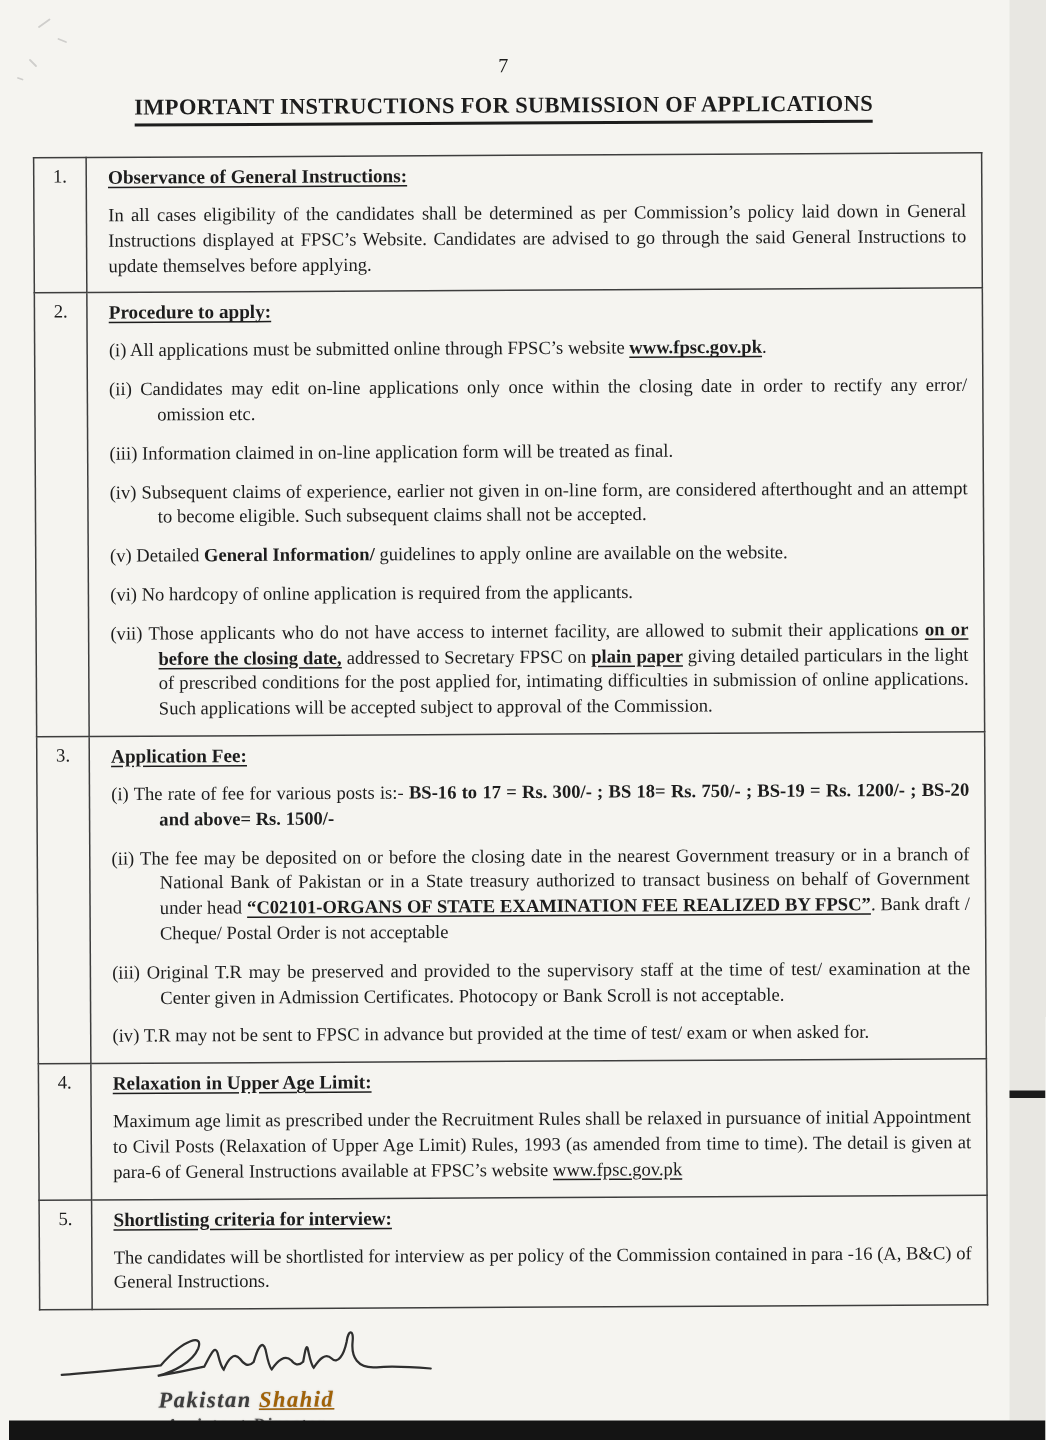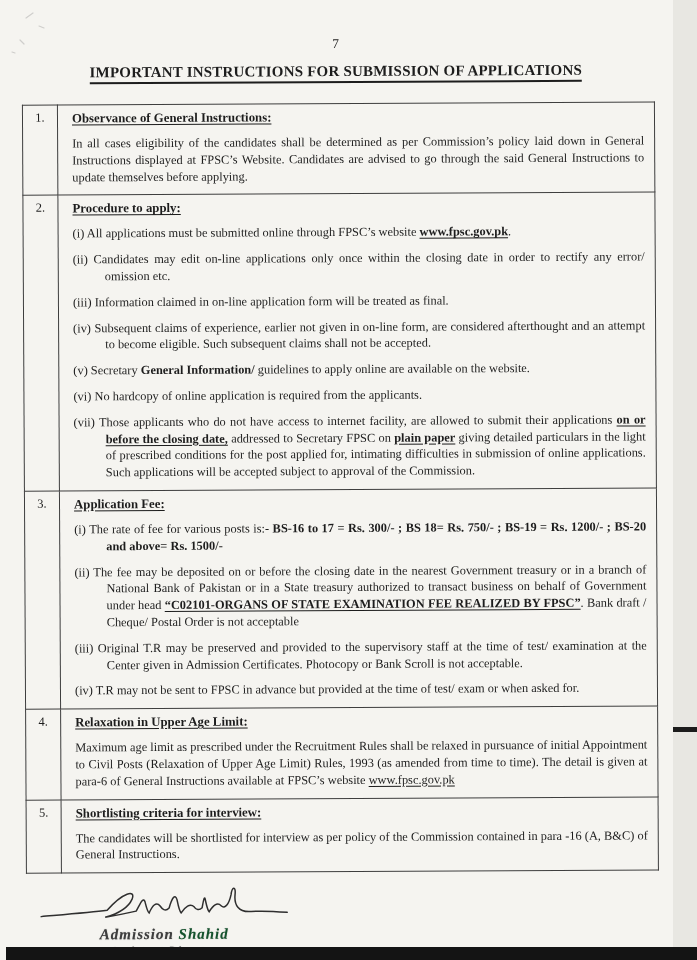--- a/index.html
+++ b/index.html
@@ -30,21 +30,21 @@
   .block:last-child{margin-bottom:2px;}
   .hang{padding-left:32px; text-indent:-32px;}
   .b{font-weight:bold;}
   .u{text-decoration:underline; text-underline-offset:2px;}
   .bu{font-weight:bold; text-decoration:underline; text-underline-offset:2px;}
 
   .sig-area{margin:10px 0 0 28px; width:264px; text-align:center;}
   .sig-svg{display:block; margin:0 auto -3px;}
   .sig-name{font-style:italic; font-weight:bold; font-size:15px; letter-spacing:1px;}
   .sig-name .dark{color:#3e3e3e; text-shadow:0 0 1px rgba(70,70,70,.6);}
-  .sig-name .light{color:#14532d; text-shadow:0 0 1px rgba(140,140,140,.7);}
+  .sig-name .light{color:#a16207; text-shadow:0 0 1px rgba(140,140,140,.7);text-decoration:underline;}
   .sig-role{font-style:italic; font-weight:bold; font-size:11px; color:#555; letter-spacing:1.4px; margin-top:1px; text-shadow:0 0 1px rgba(90,90,90,.5);}
   .sig-org{font-size:9.5px; color:#666; margin-top:3px; text-shadow:0 0 .8px rgba(110,110,110,.6);}
 </style>
 </head>
 <body>
 
 <svg class="pen-marks" width="70" height="55" viewBox="0 0 70 55">
   <path d="M20 16 l7 -5 M33 24 l5 2 M14 38 l4 4 M6 50 l3 1" stroke="#8a8a8a" stroke-width="1.2" fill="none" stroke-linecap="round"></path>
 </svg>
 
@@ -64,21 +64,21 @@
           </td>
         </tr>
         <tr>
           <td class="num">2.</td>
           <td class="content">
             <div class="heading">Procedure to apply:</div>
             <p class="block hang"><span>(i) All applications must be submitted online through FPSC’s website </span><span class="bu">www.fpsc.gov.pk</span><span>.</span></p>
             <p class="block hang"><span>(ii) Candidates may edit on-line applications only once within the closing date in order to rectify any error/ omission etc.</span></p>
             <p class="block hang"><span>(iii) Information claimed in on-line application form will be treated as final.</span></p>
             <p class="block hang"><span>(iv) Subsequent claims of experience, earlier not given in on-line form, are considered afterthought and an attempt to become eligible. Such subsequent claims shall not be accepted.</span></p>
-            <p class="block hang"><span>(v) Secretary </span><span class="b">General Information/</span><span> guidelines to apply online are available on the website.</span></p>
+            <p class="block hang"><span>(v) Detailed </span><span class="b">General Information/</span><span> guidelines to apply online are available on the website.</span></p>
             <p class="block hang"><span>(vi) No hardcopy of online application is required from the applicants.</span></p>
             <p class="block hang"><span>(vii) Those applicants who do not have access to internet facility, are allowed to submit their applications </span><span class="bu">on or before the closing date,</span><span> addressed to Secretary FPSC on </span><span class="bu">plain paper</span><span> giving detailed particulars in the light of prescribed conditions for the post applied for, intimating difficulties in submission  of online applications. Such applications will be accepted subject to approval of the Commission.</span></p>
           </td>
         </tr>
         <tr>
           <td class="num">3.</td>
           <td class="content">
             <div class="heading">Application Fee:</div>
             <p class="block hang"><span>(i) The rate of fee for various posts is:- </span><span class="b">BS-16 to 17 = Rs. 300/- ; BS 18= Rs. 750/- ; BS-19 = Rs. 1200/- ; BS-20 and above= Rs. 1500/-</span></p>
             <p class="block hang"><span>(ii) The fee may be deposited on or before the closing date in the nearest Government treasury or in a branch of National Bank of Pakistan or in a State treasury authorized to transact business on behalf of Government under head </span><span class="bu">“C02101-ORGANS OF STATE EXAMINATION FEE REALIZED BY FPSC”</span><span>. Bank draft / Cheque/ Postal Order is not acceptable</span></p>
@@ -101,21 +101,21 @@
           </td>
         </tr>
       </tbody>
   </table>
 
   <div class="sig-area">
     <svg class="sig-svg" width="250" height="46" viewBox="0 0 250 46">
       <path d="M2 33 C 26 31 52 29 68 27 C 84 9 97 6 93 16 C 89 25 77 31 66 34 C 78 32 88 30 97 28 C 101 21 104 13 106 19 C 107 23 108 28 110 30 C 113 23 117 18 121 23 C 123 26 126 29 130 25 C 133 15 136 10 138 17 C 139 22 140 28 142 30 C 146 24 151 20 155 24 C 157 27 160 28 163 25 C 164 20 165 13 166 16 C 167 20 168 27 170 29 C 174 23 178 19 182 23 C 186 27 190 21 192 12 C 193 4 197 3 196 12 C 195 22 199 30 212 29 C 224 28 236 29 248 30" stroke="#2f2f2f" stroke-width="1.5" fill="none" stroke-linecap="round"></path>
     </svg>
     <div class="sig-name">
-      <span class="dark">Admission</span>
+      <span class="dark">Pakistan</span>
       <span class="light">Shahid</span>
     </div>
     <div class="sig-role">Assistant Director</div>
     <div class="sig-org">Federal Public Service Commission</div>
 
   </div>
 </div>
 
 <div class="edge-right"></div>
 <div class="edge-tick"></div>

